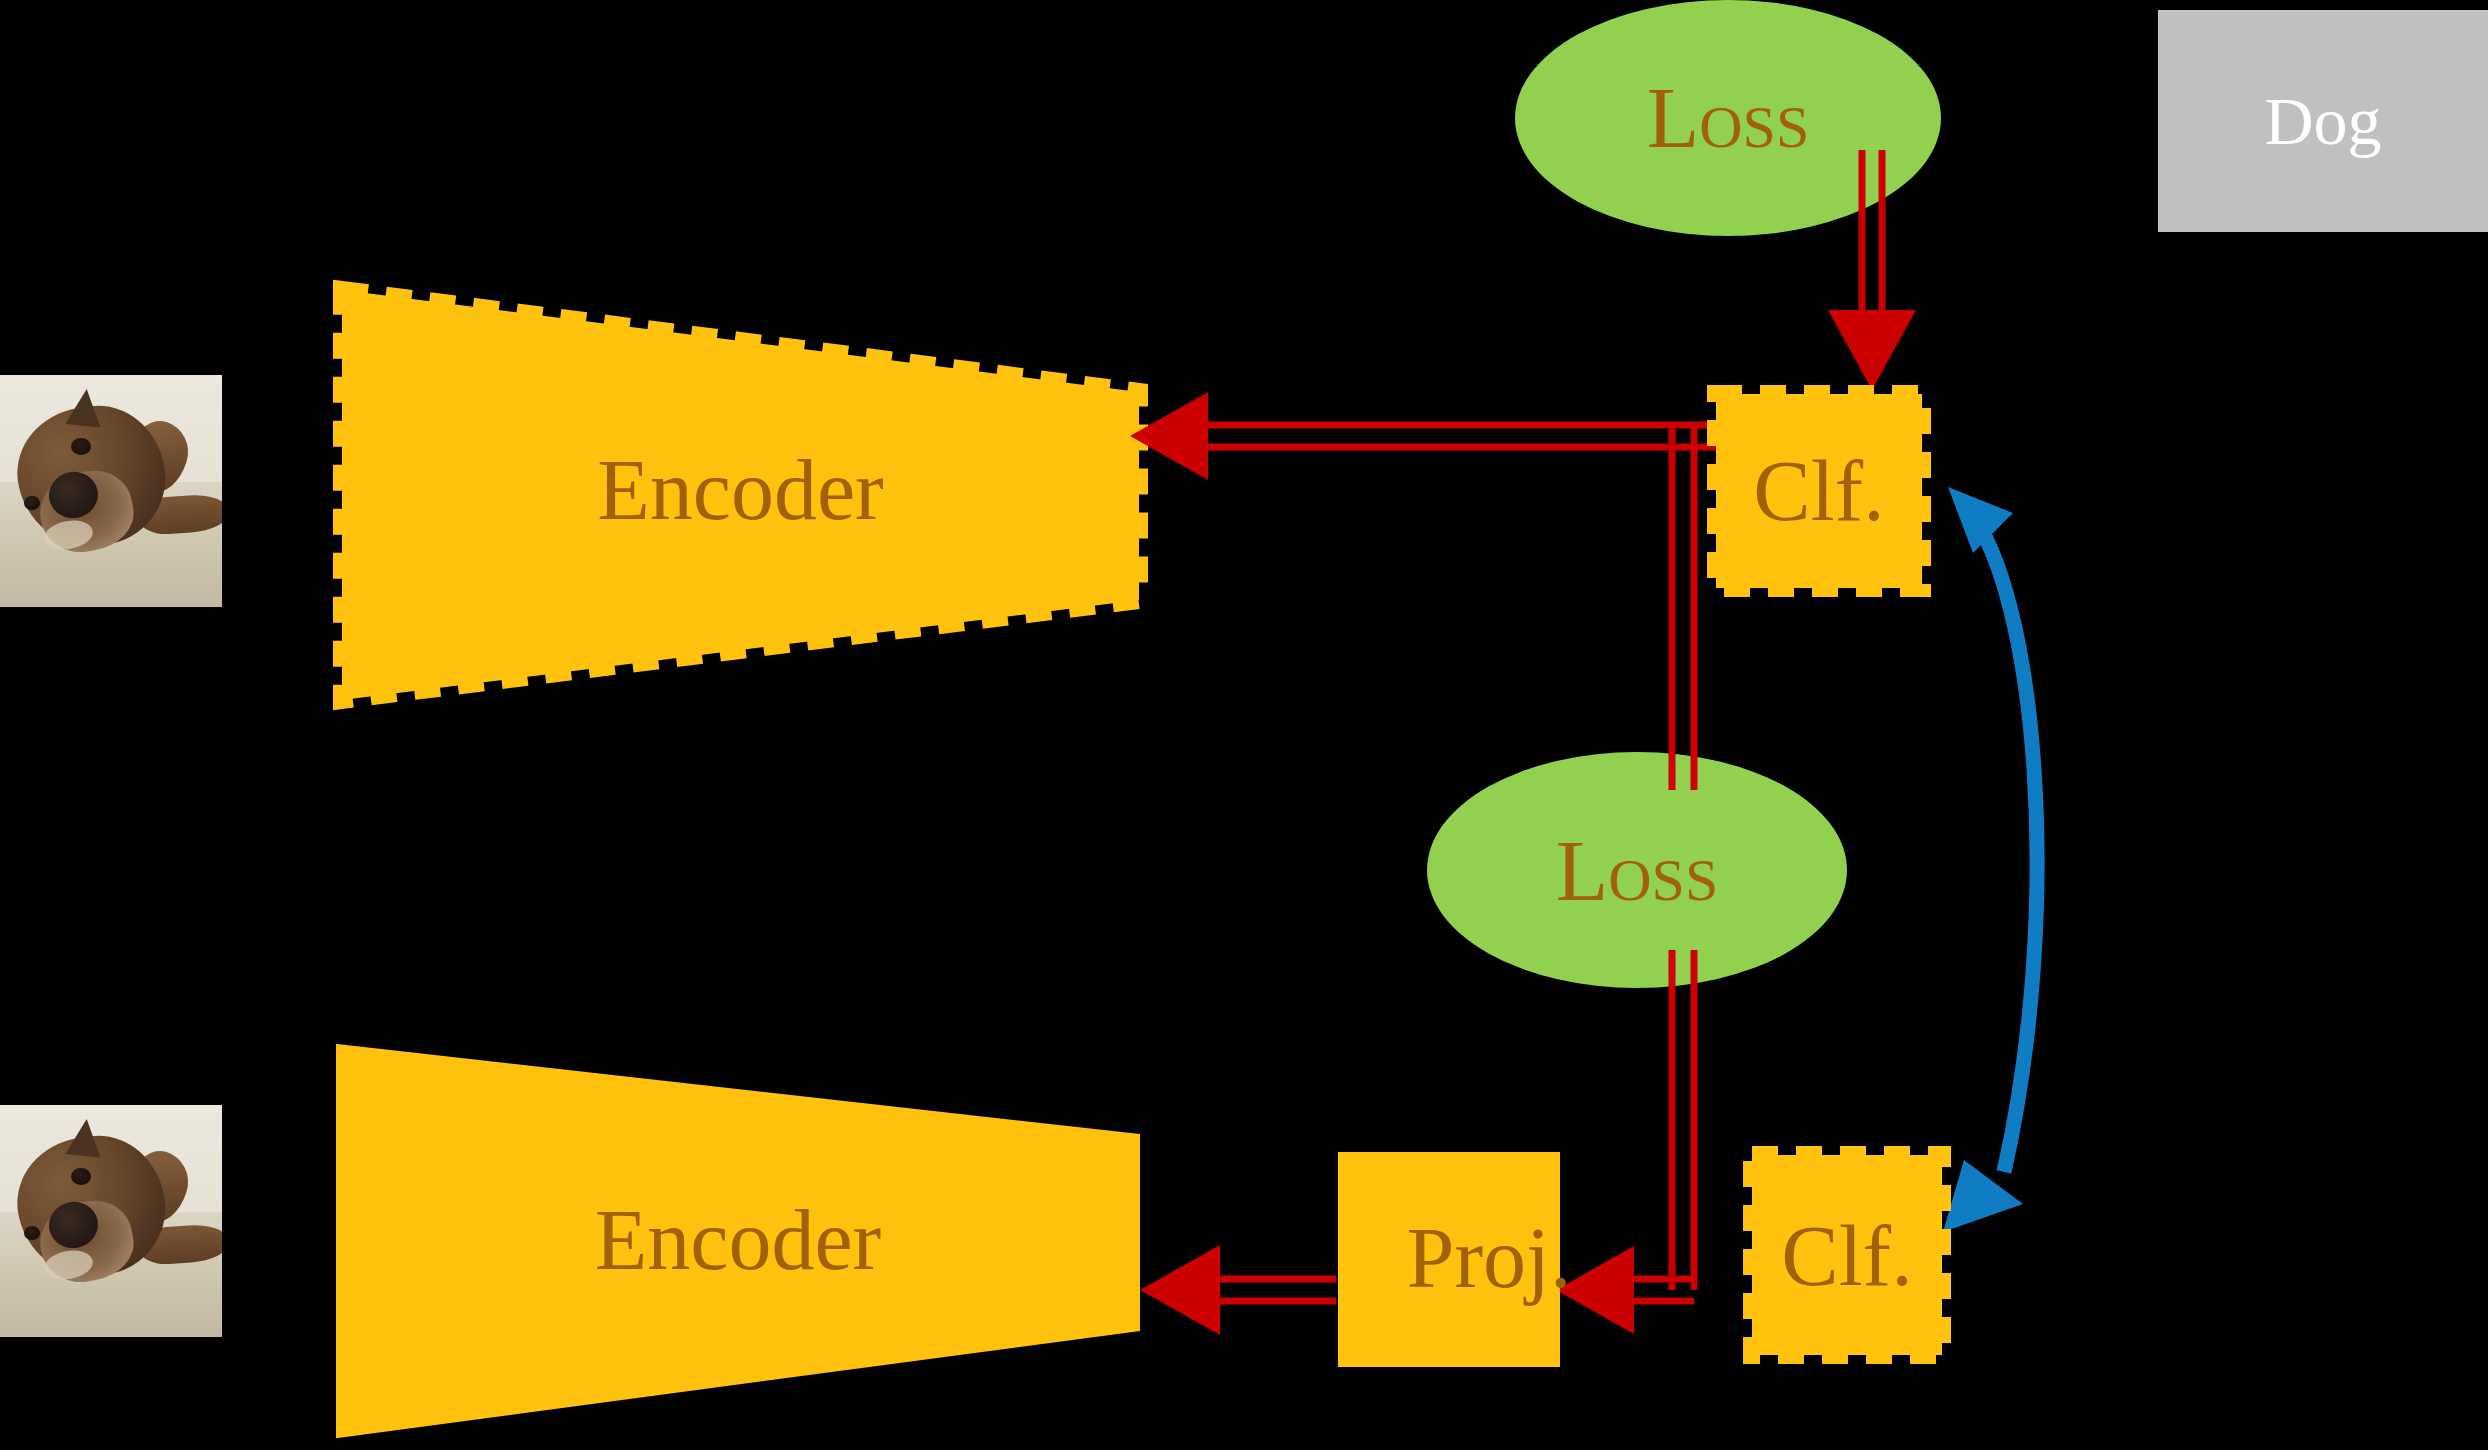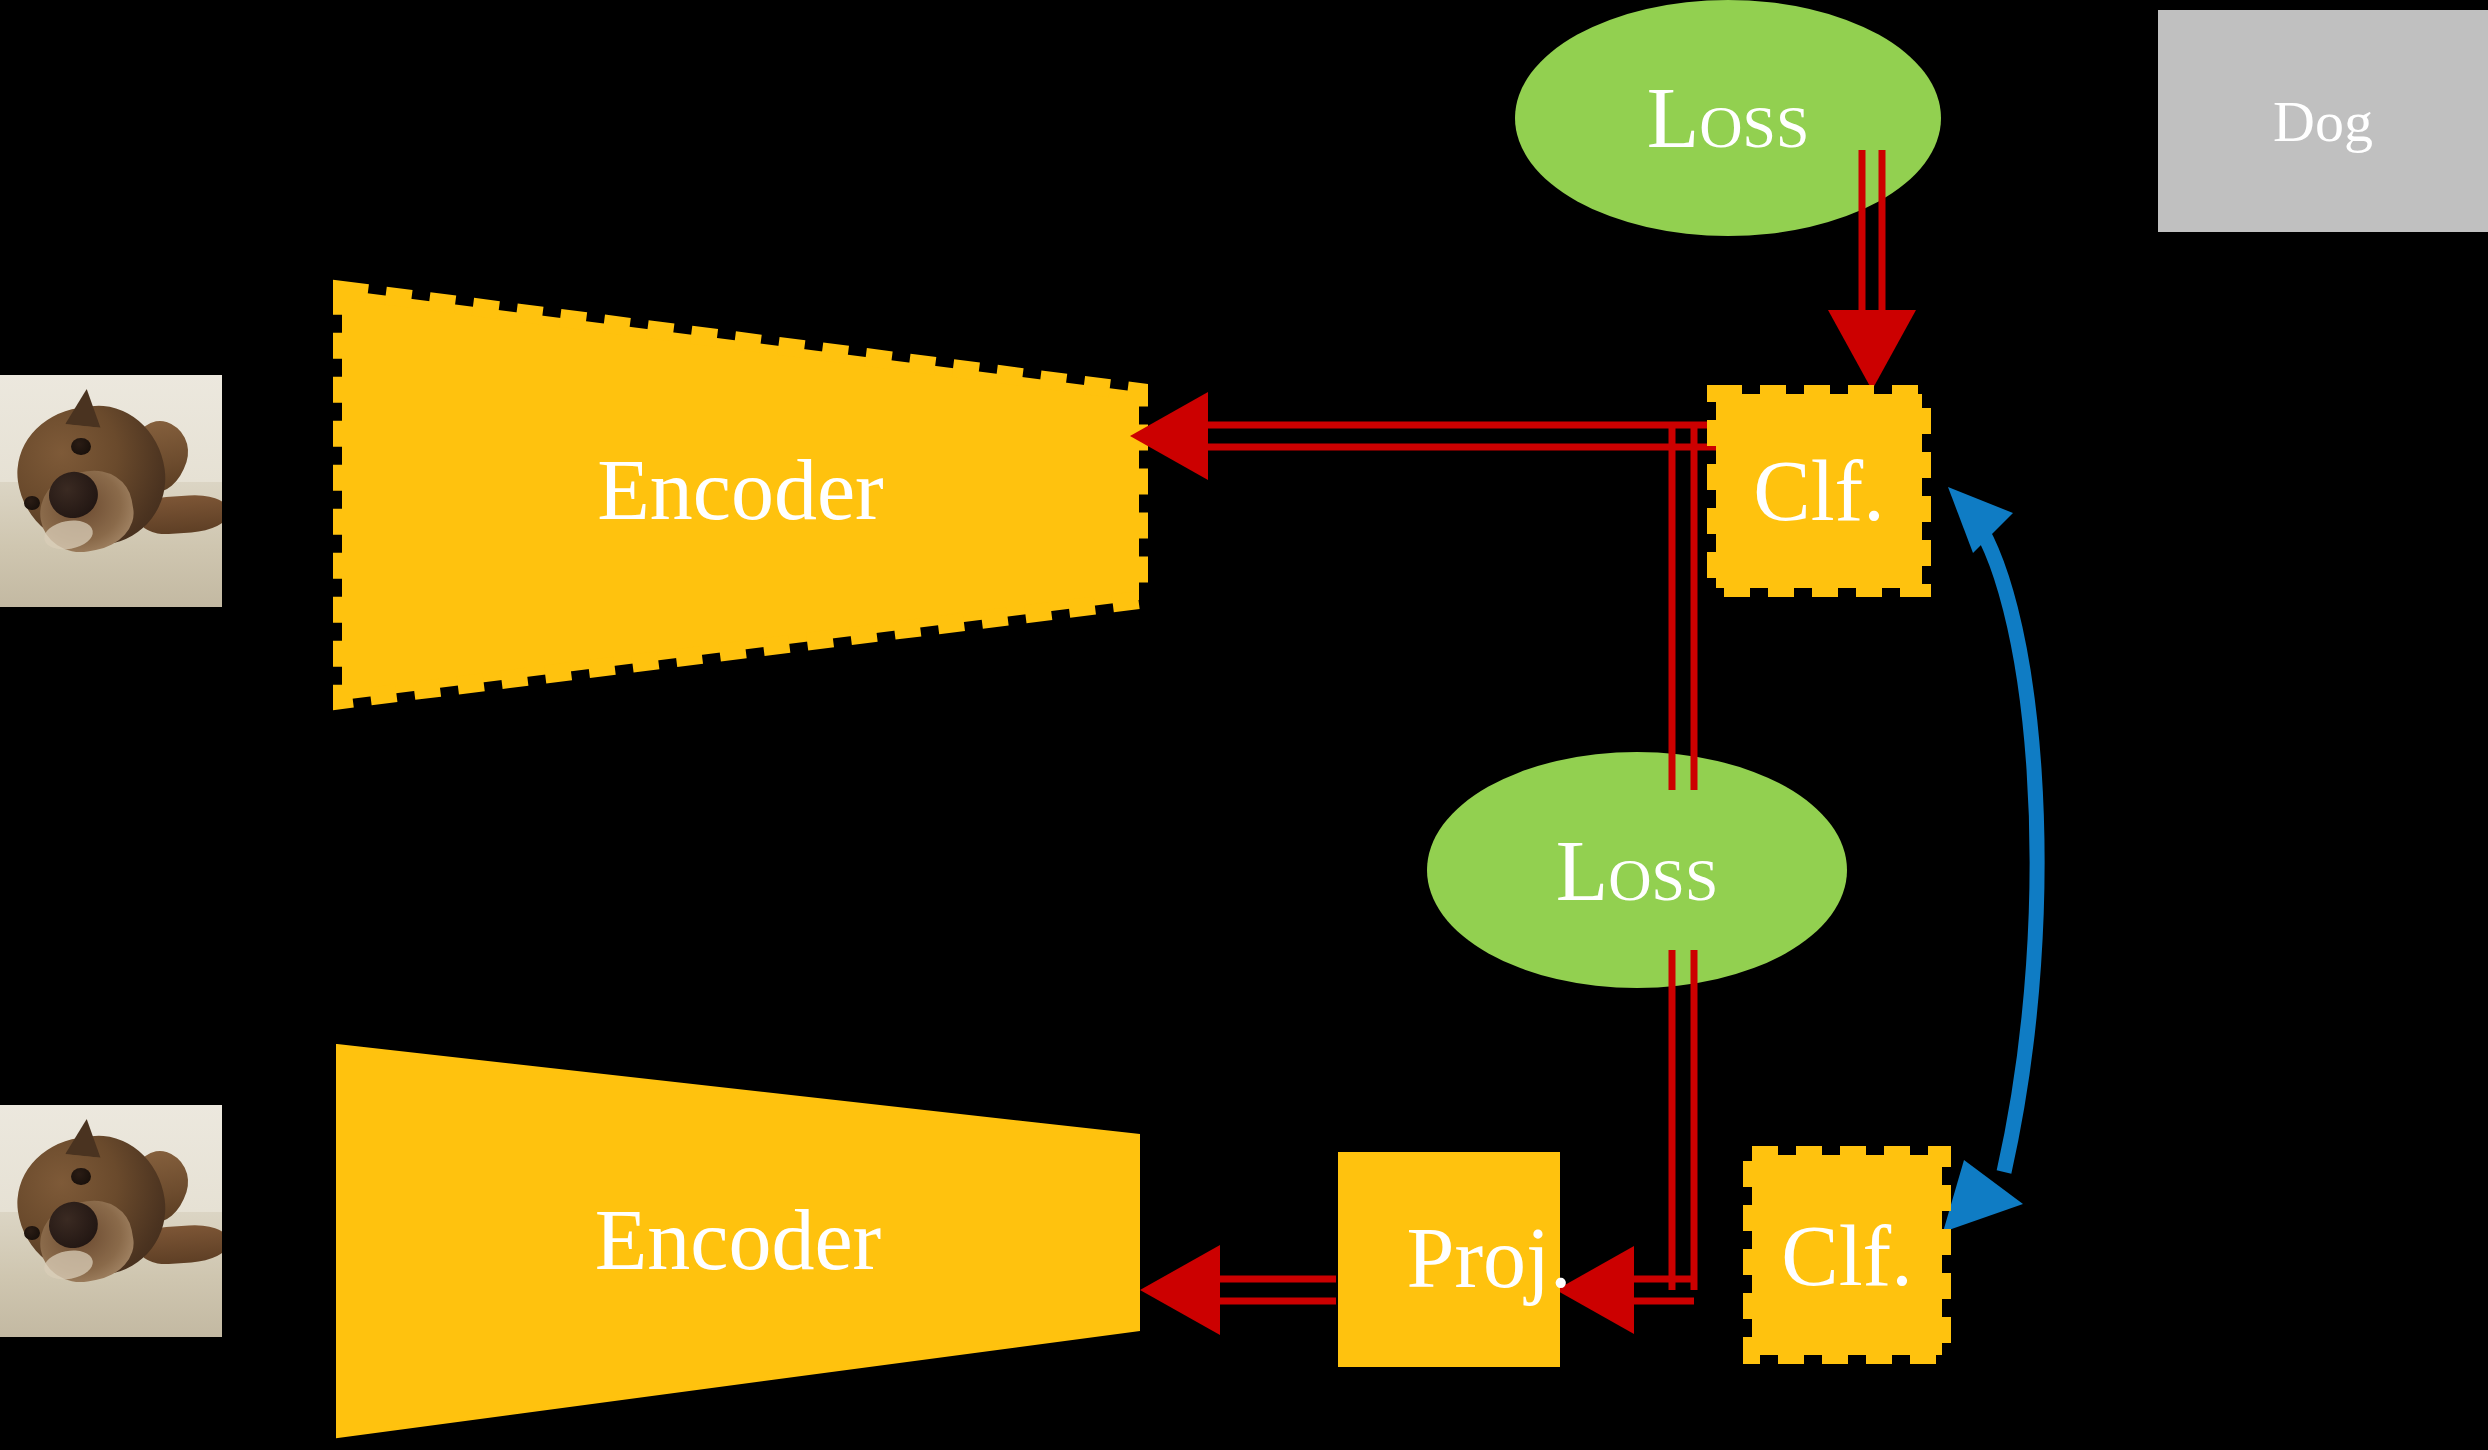--- a/index.html
+++ b/index.html
@@ -20,21 +20,21 @@
     left: 0;
     top: 0;
     width: 2488px;
     height: 1450px;
   }
   .node-label {
     position: absolute;
     display: flex;
     align-items: center;
     justify-content: center;
-    color: #ffffff;
+    color: #a16207;
     pointer-events: none;
     white-space: nowrap;
     font-family: "Liberation Serif", "DejaVu Serif", serif;
   }
   .dog-photo {
     position: absolute;
     overflow: hidden;
     background: #cfc8b6;
   }
   .dog-photo .bg-floor {
@@ -242,16 +242,16 @@
 
   <div class="node-label" style="left:1427px; top:808px; width:420px; height:126px; font-size:86px; font-variant:small-caps;">Loss</div>
 
   <div class="node-label" style="left:1716px; top:435px; width:206px; height:112px; font-size:86px;">Clf.</div>
 
   <div class="node-label" style="left:1752px; top:1200px; width:190px; height:112px; font-size:86px;">Clf.</div>
 
   <div class="node-label" style="left:1338px; top:1202px; width:222px; height:112px; font-size:86px;padding-left:40px;">Proj.</div>
 
   <div class="label-box" style="left:2158px; top:10px; width:330px; height:222px;">
-    <span style="font-size:58px; color:#FFFFFF;">Dog</span>
+    <span style="font-size:68px; color:#FFFFFF;">Dog</span>
   </div>
 
 </div>
 
 </body></html>

